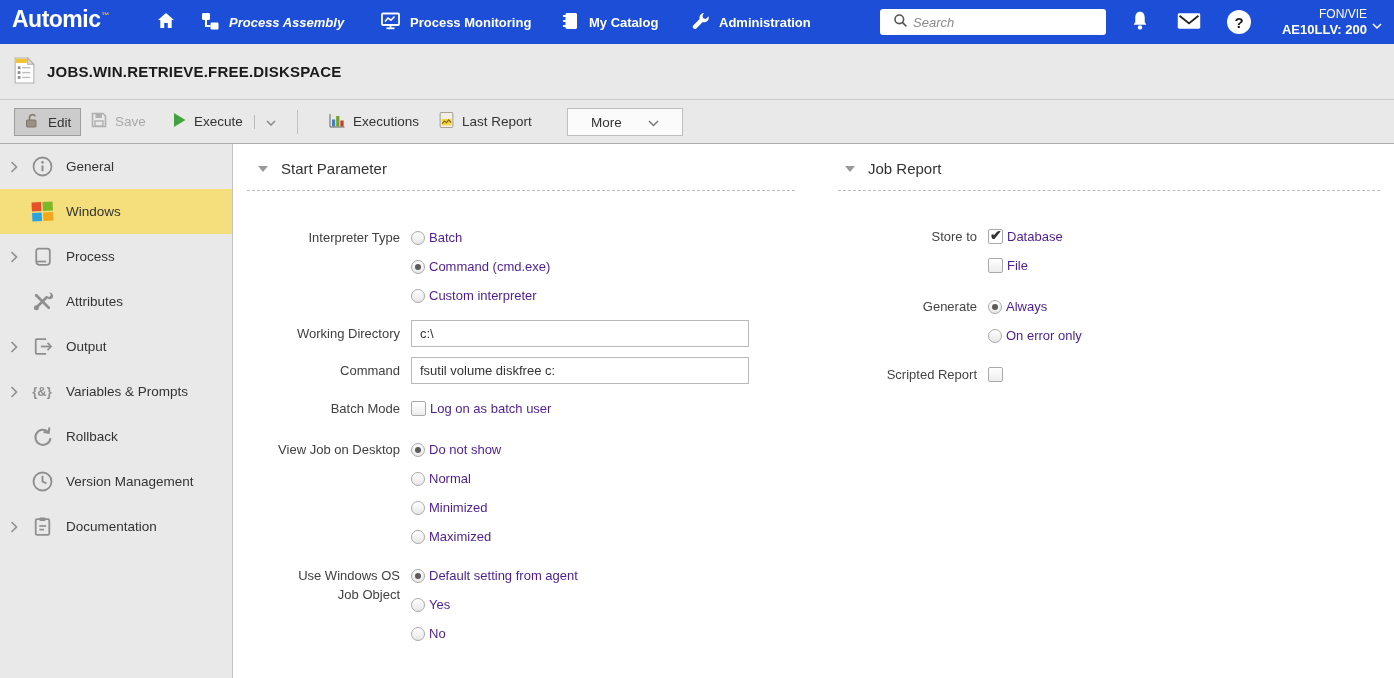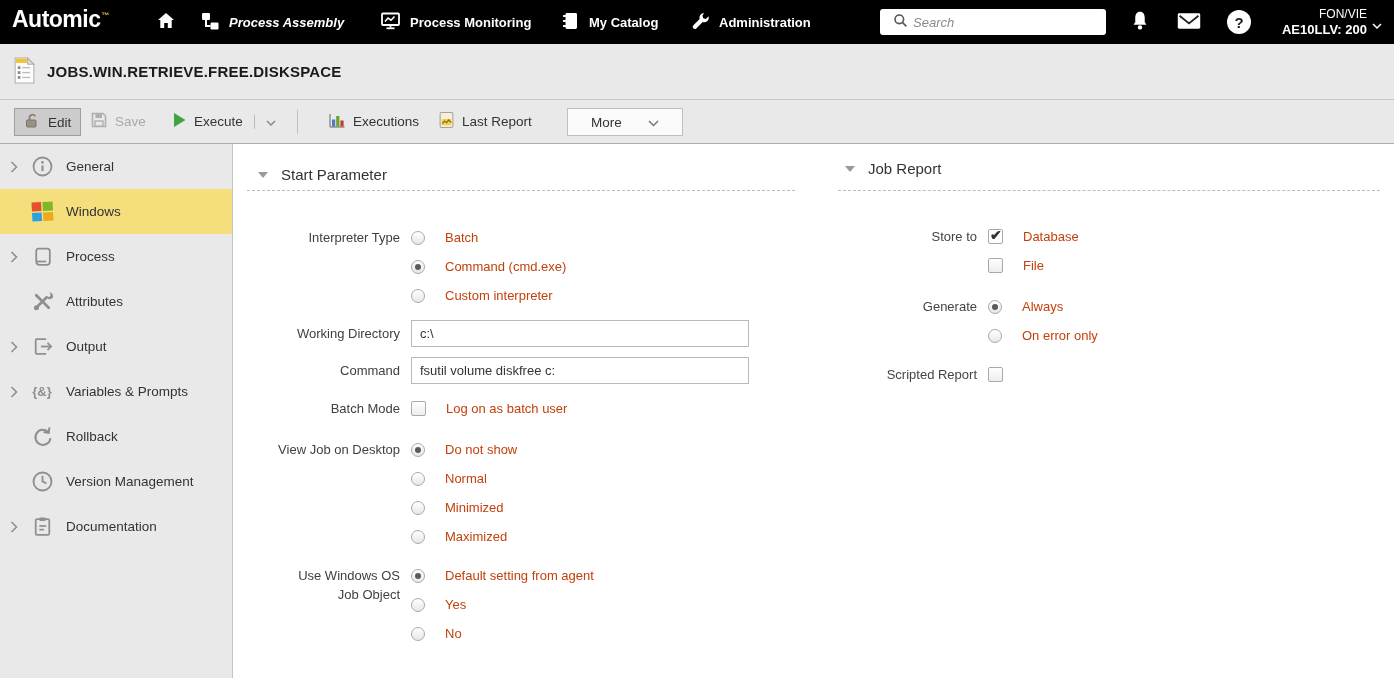--- a/index.html
+++ b/index.html
@@ -3,21 +3,21 @@
 <meta charset="utf-8">
 <style>
   * { margin:0; padding:0; box-sizing:border-box; }
   html,body { background:#fff; }
   .screen {
     position:relative; width:1394px; height:678px; overflow:hidden;
     font-family:"Liberation Sans", sans-serif; color:#333; font-size:13px;
     background:#fff;
   }
   
-  .navbar { position:absolute; left:0; top:0; width:1394px; height:44px; background:#000000; }
+  .navbar { position:absolute; left:0; top:0; width:1394px; height:44px; background:#1d4ed8; }
   .logo { position:absolute; left:12px; top:6px; color:#fff; font-size:23px; font-weight:bold; letter-spacing:-0.5px; }
   .logo sup { font-size:8px; color:#e6c235; vertical-align:super; margin-left:1px; }
   .nav-item { position:absolute; top:0; height:44px; display:flex; align-items:center; gap:9px; color:#fff; font-weight:bold; font-size:13px; cursor:pointer; }
   .nav-home { left:156px; } .nav-pa { left:200px;font-style:italic; } .nav-pm { left:380px; } .nav-mc { left:560px; } .nav-admin { left:690px; }
   .search-box { position:absolute; left:880px; top:9px; width:226px; height:26px; background:#fff; border-radius:3px; display:flex; align-items:center; padding:0 13px; }
   .search-box input { border:none; outline:none; flex:1; font-size:13px; font-style:italic; color:#333; margin-left:5px; background:transparent; font-family:"Liberation Sans", sans-serif; }
   .search-box input::placeholder { color:#8a8a8a; font-style:italic; }
   .icon-btn { position:absolute; top:0; height:44px; display:flex; align-items:center; cursor:pointer; }
   .bell { left:1129px; } .mail { left:1176px; } .help { left:1227px; }
   .help-circle { width:24px; height:24px; border-radius:50%; background:#fff; color:#1c1c1c; font-weight:bold; font-size:15px; display:flex; align-items:center; justify-content:center; }
@@ -44,35 +44,35 @@
   .sidebar { position:absolute; left:0; top:144px; width:233px; bottom:0; background:#e9e9e9; border-right:1px solid #c3c3c3; }
   .side-item { height:45px; display:flex; align-items:center; padding-left:10px; cursor:pointer; }
   .side-item.selected { background:#f4df7c; }
   .side-chev { width:16px; flex:none; display:flex; align-items:center; }
   .side-ico { width:24px; height:24px; flex:none; margin-left:4px; display:flex; align-items:center; justify-content:center; }
   .side-label { margin-left:12px; font-size:13.5px; color:#333; }
   .brace-ico { font-size:13px; font-weight:bold; color:#8f8f8f; }
   
   .main { position:absolute; left:233px; top:144px; right:0; bottom:0; background:#fff; }
   .sec-head { position:absolute; display:flex; align-items:center; gap:13px; font-size:15px; color:#333; }
-  .sec-head.left { left:25px; top:22px;justify-content:flex-end; }
+  .sec-head.left { left:25px; top:16px;justify-content:flex-end; }
   .sec-head.right { left:612px; top:16px; }
   .tri-down { width:0; height:0; border-left:5px solid transparent; border-right:5px solid transparent; border-top:6px solid #9a9a9a; cursor:pointer; }
   .rule { position:absolute; height:0; border-top:1px dashed #bdbdbd; }
   .rule.left { left:14px; top:46px; width:548px; }
   .rule.right { left:605px; top:46px; width:542px; }
   .fgroup, .frow { position:absolute; display:flex; align-items:flex-start; }
   .frow { align-items:center; }
   .lbl { width:178px; padding-right:11px; text-align:right; color:#404040; line-height:29px; flex:none; }
   .lbl.in { line-height:27px; }
   .lbl.two { line-height:19px; padding-top:5px; padding-left:44px; }
   .rlbl { width:150px; padding-right:11px; text-align:right; color:#444; line-height:29px; flex:none; }
   .opts { display:flex; flex-direction:column; }
   .opt { height:29px; display:flex; align-items:center; cursor:pointer; }
-  .opt .optlabel { margin-left:20px; color:#c2410c; }
+  .opt .optlabel { margin-left:4px; color:#4c1d95; }
   .radio { width:14px; height:14px; border-radius:50%; border:1px solid #a9a9a9; background:linear-gradient(#ffffff,#e7e7e7); position:relative; flex:none; }
   .radio.checked::after { content:""; position:absolute; left:3px; top:3px; width:6px; height:6px; border-radius:50%; background:#5b5b5b; }
   .checkbox { width:15px; height:15px; border:1px solid #a9a9a9; border-radius:2px; background:linear-gradient(#ffffff,#ededed); position:relative; flex:none; }
   .checkbox.checked { background:#fff; }
   .checkbox.checked::after { content:"\2714"; position:absolute; left:1px; top:-3px; font-size:14px; font-weight:bold; color:#333; }
   .tinput { width:338px; height:27px; border:1px solid #b9b9b9; background:#fff; padding:0 8px; font-size:13px; color:#333; font-family:"Liberation Sans", sans-serif; }
   
   .g-interp { left:0; top:79px; }
   .g-wd { left:0; top:176px; }
   .g-cmd { left:0; top:213px; }

